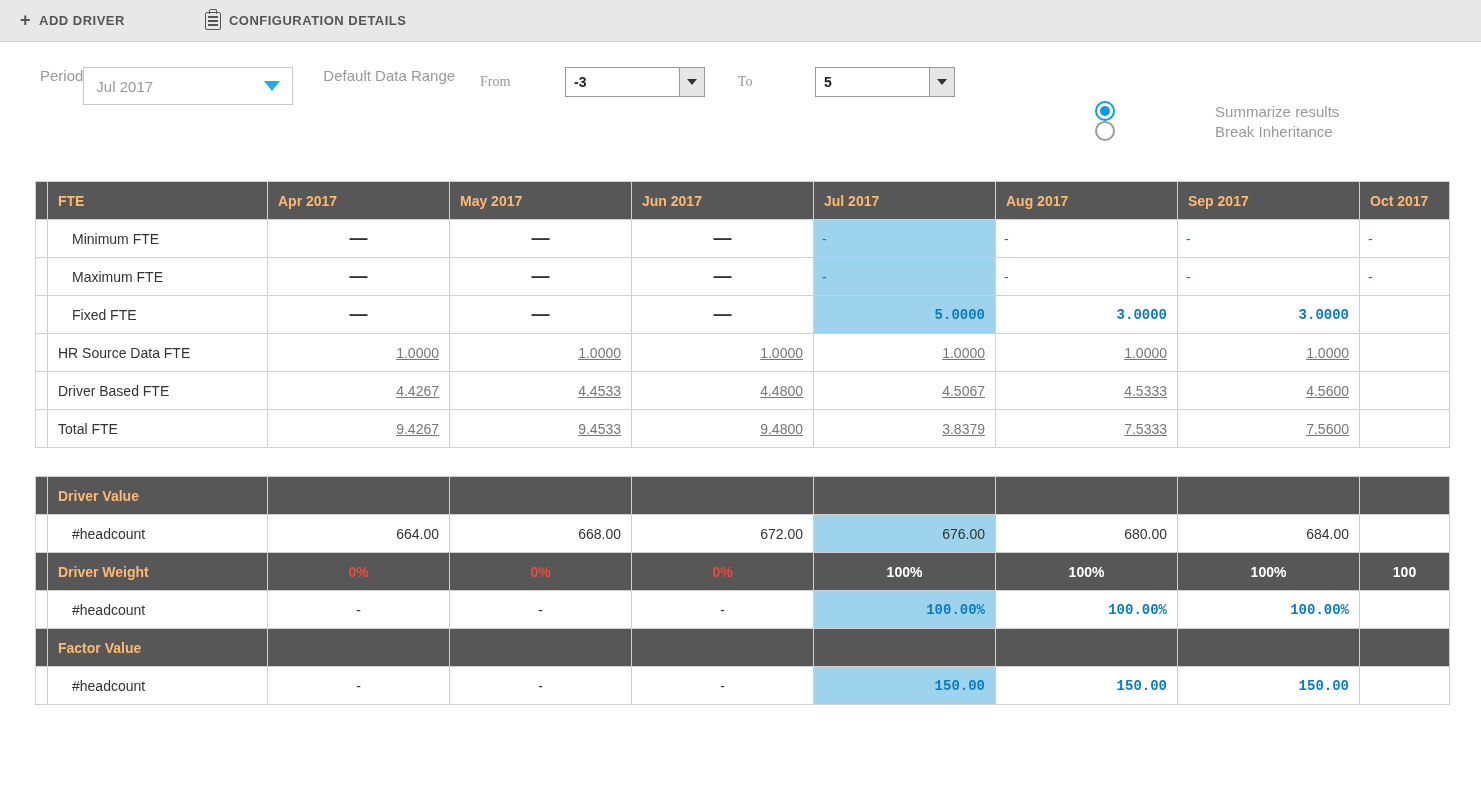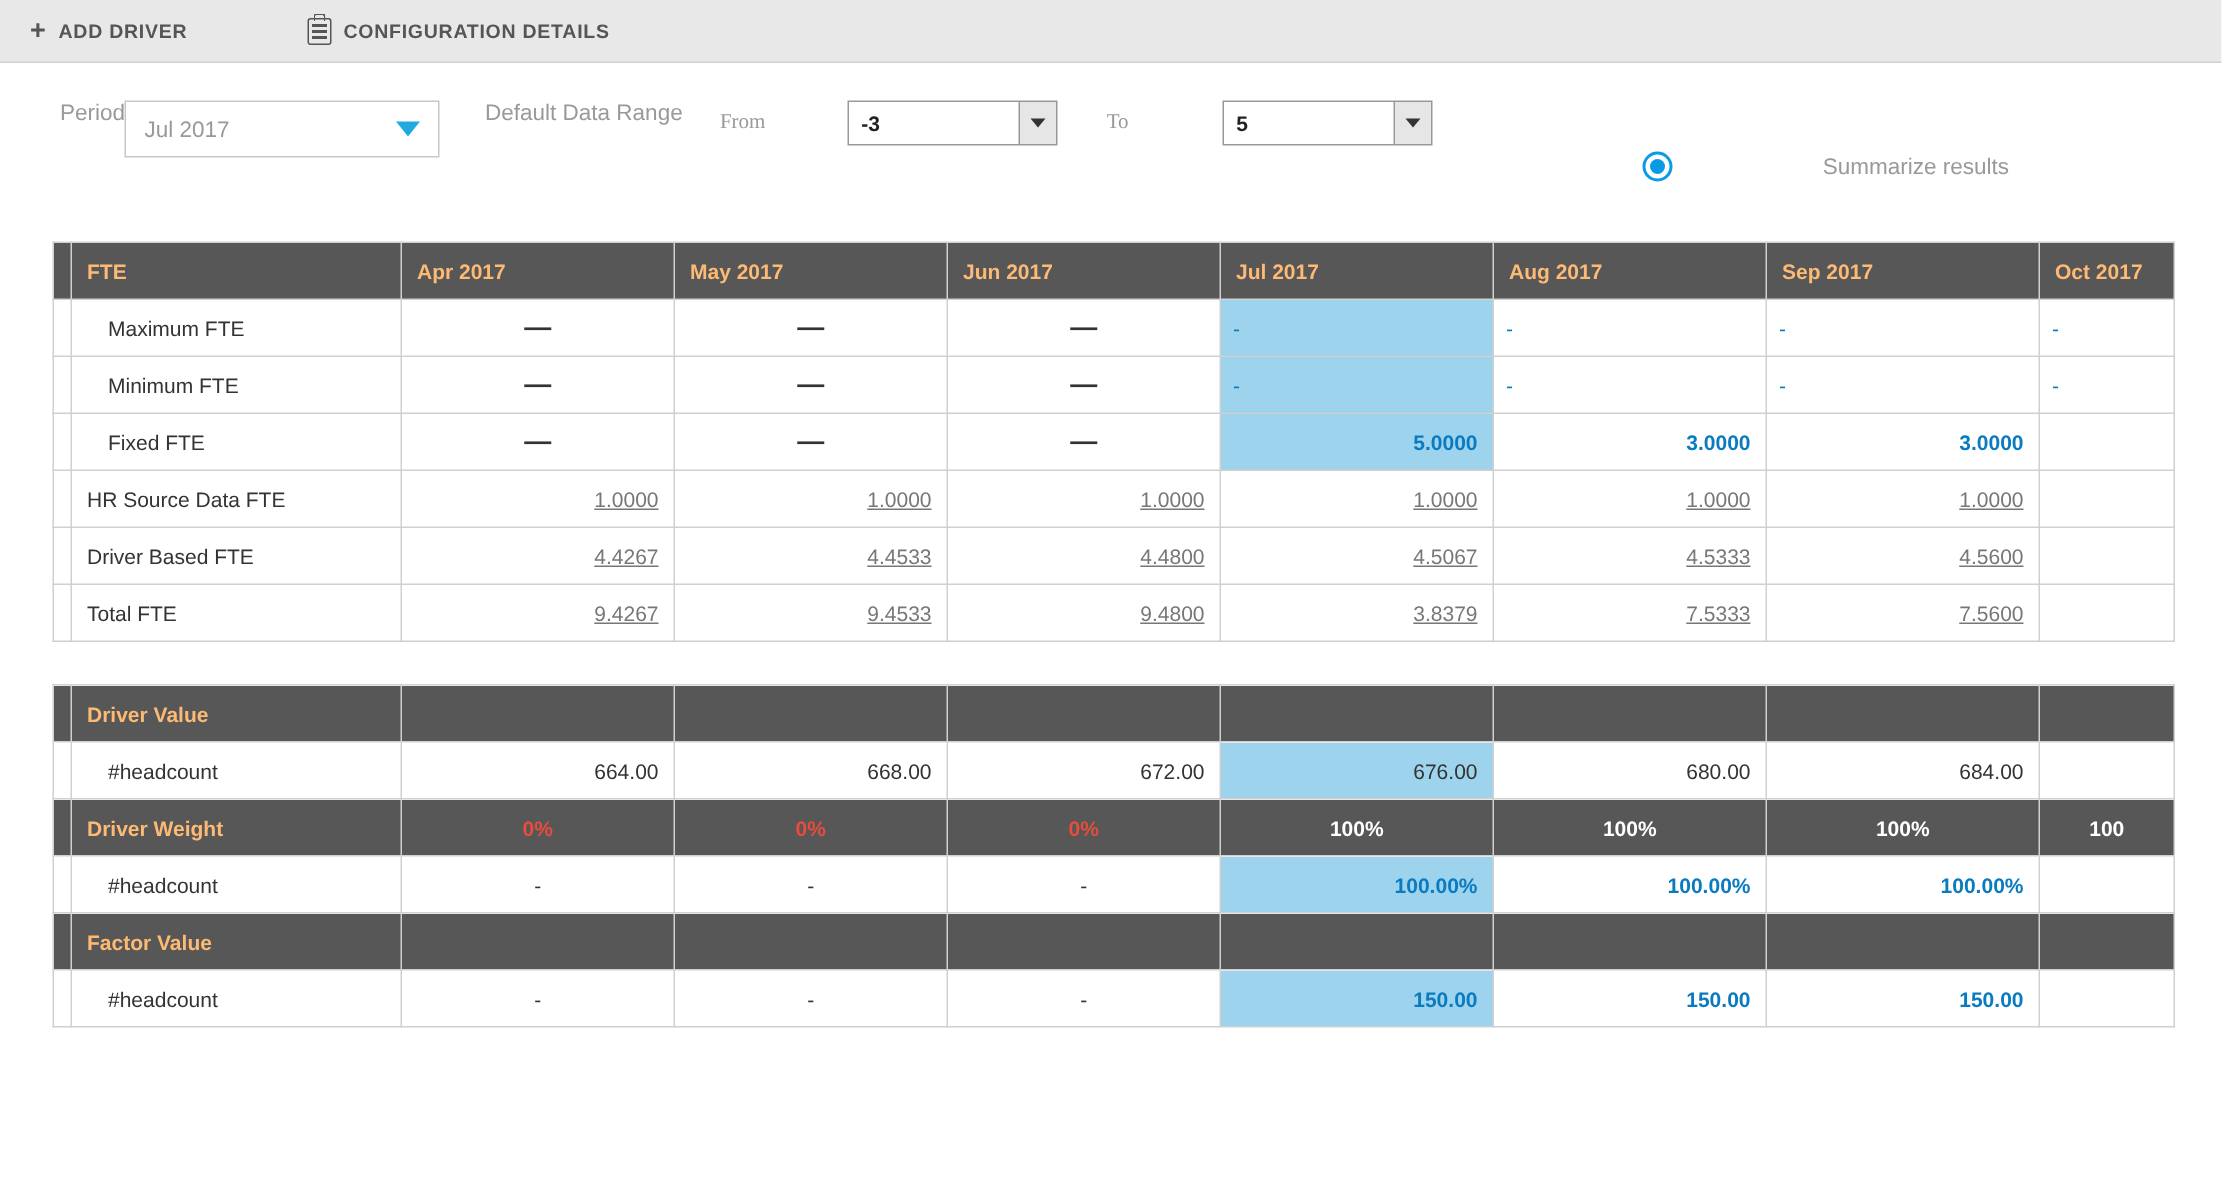--- a/index.html
+++ b/index.html
@@ -159,21 +159,21 @@
   text-align: left;
   font-size: 14px;
 }
 .stub-cell { background: #575757; border: 1px solid #d0d0d0; padding:0; }
 .row-label { text-align: left; color: #333; }
 .row-label.indent { padding-left: 24px; }
 .val { text-align: right; }
 .dash { text-align: center; color: #333; font-weight: bold; font-size: 18px; }
 .dash-small { text-align: center; color: #333; }
 .underline { text-decoration: underline; color: #777; }
-.blue-bold { color: #0a7bc0; font-weight: bold; }
+.blue-bold { color: #0a7bc0; font-weight: bold; font-family: Liberation Mono, monospace; }
 .hl { background: #9dd3ec; }
 .hl-blue-dash { color: #0a7bc0; text-align: left; padding-left: 8px; }
 .future-dash { color: #0a7bc0; text-align: left; padding-left: 8px; }
 .header-sub { background: #575757; color: #fff; font-weight: bold; text-align: center; }
 .red-bold { color: #e74c3c; font-weight: bold; }
 </style>
 </head>
 <body>
 
 <div class="toolbar">
@@ -218,20 +218,24 @@
     </div>
   </div>
 
   <div class="radio-col">
     <div class="radio-row">
       <div class="radio selected">
           <div class="dot"></div>
         </div>
       <div class="radio-label">Summarize results</div>
     </div>
+    <div class="radio-row">
+      <div class="radio"></div>
+      <div class="radio-label">Break Inheritance</div>
+    </div>
   </div>
 </div>
 
 <div class="tables">
 
   <table>
     <colgroup>
       <col class="stub">
         <col class="label-col">
       <col class="month">
@@ -251,32 +255,32 @@
         <th class="header">Jun 2017</th>
         <th class="header">Jul 2017</th>
         <th class="header">Aug 2017</th>
         <th class="header">Sep 2017</th>
         <th class="header">Oct 2017</th>
       </tr>
     </thead>
     <tbody id="fte-body">
         <tr>
           <td></td>
+          <td class="row-label indent">Minimum FTE</td>
+          <td class="dash">—</td>
+          <td class="dash">—</td>
+          <td class="dash">—</td>
+          <td class="hl hl-blue-dash">-</td>
+          <td class="future-dash">-</td>
+          <td class="future-dash">-</td>
+          <td class="future-dash">-</td>
+        </tr>
+        <tr>
+          <td></td>
           <td class="row-label indent">Maximum FTE</td>
-          <td class="dash">—</td>
-          <td class="dash">—</td>
-          <td class="dash">—</td>
-          <td class="hl hl-blue-dash">-</td>
-          <td class="future-dash">-</td>
-          <td class="future-dash">-</td>
-          <td class="future-dash">-</td>
-        </tr>
-        <tr>
-          <td></td>
-          <td class="row-label indent">Minimum FTE</td>
           <td class="dash">—</td>
           <td class="dash">—</td>
           <td class="dash">—</td>
           <td class="hl hl-blue-dash">-</td>
           <td class="future-dash">-</td>
           <td class="future-dash">-</td>
           <td class="future-dash">-</td>
         </tr>
         <tr>
           <td></td>

